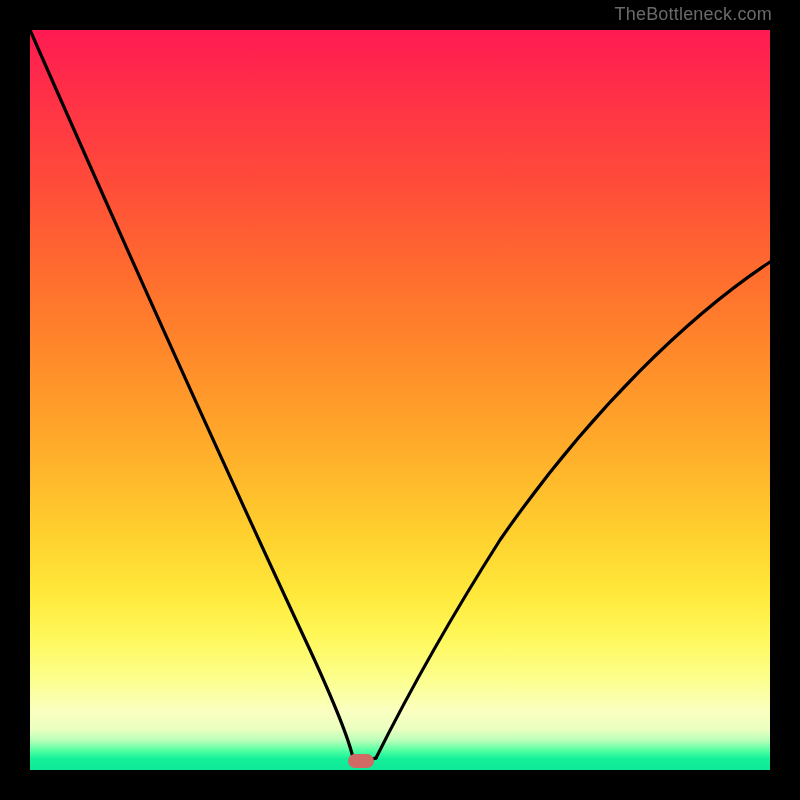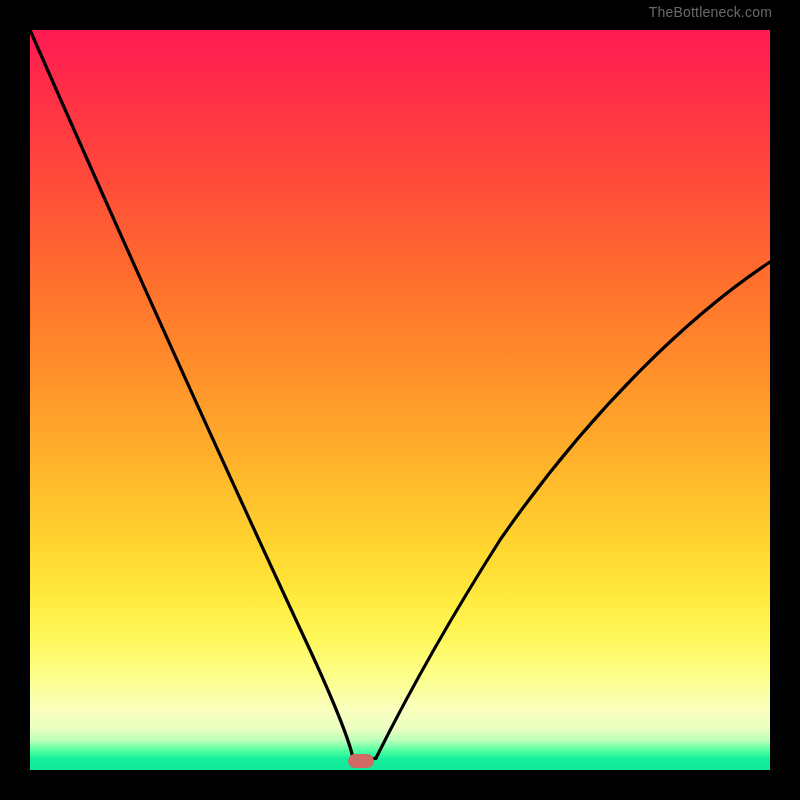--- a/index.html
+++ b/index.html
@@ -43,21 +43,21 @@
       #4affa0 97.5%,
       #14f09a 98.5%,
       #0fe898 100%
     );
   }
   .watermark {
     position: absolute;
     top: 4px;
     right: 28px;
     font-family: Arial, Helvetica, sans-serif;
-    font-size: 14px;
+    font-size: 18px;
     font-weight: 400;
     color: #6a6a6a;
     letter-spacing: 0.2px;
     user-select: none;
   }
   svg.curve {
     position: absolute;
     left: 0;
     top: 0;
     width: 740px;

